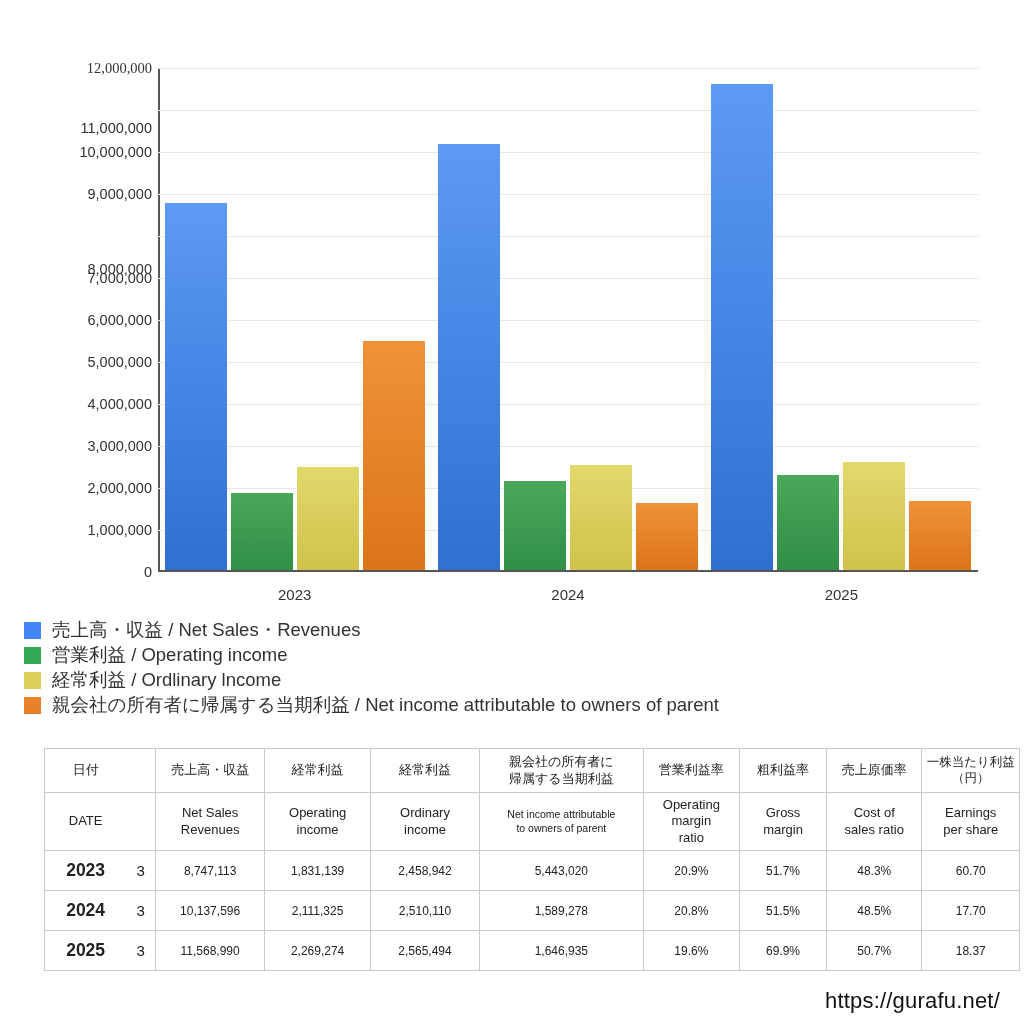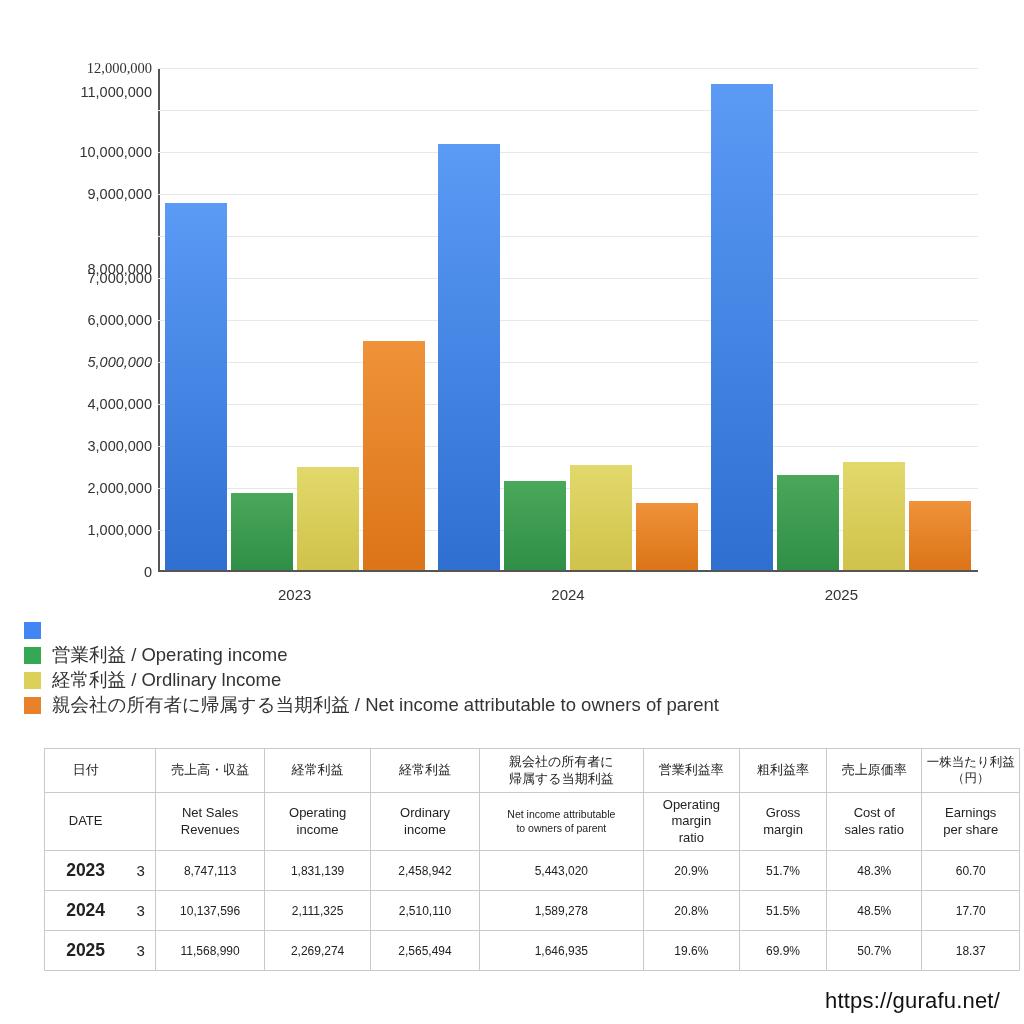--- a/index.html
+++ b/index.html
@@ -178,36 +178,37 @@
           <div class="bar" style="left: 66px; height: 95.3095px; background: linear-gradient(rgb(74, 168, 90), rgb(47, 143, 70));"></div>
           <div class="bar" style="left: 132px; height: 107.751px; background: linear-gradient(rgb(226, 217, 108), rgb(208, 194, 74));"></div>
           <div class="bar" style="left: 198px; height: 69.1713px; background: linear-gradient(rgb(239, 146, 57), rgb(220, 116, 24));"></div>
         </div>
       </div>
   <div class="ylabel" style="top: 532px;">0</div>
       <div class="ylabel" style="top: 490px;">1,000,000</div>
       <div class="ylabel" style="top: 448px;">2,000,000</div>
       <div class="ylabel" style="top: 406px;">3,000,000</div>
       <div class="ylabel" style="top: 364px;">4,000,000</div>
-      <div class="ylabel" style="top: 322px; font-style: italic;">5,000,000</div>
+      <div class="ylabel" style="top: 322px;">5,000,000</div>
       <div class="ylabel" style="top: 280px;">6,000,000</div>
       <div class="ylabel" style="top: 238px;">7,000,000</div>
       <div class="ylabel" style="top: 196px; margin-top: 33px;">8,000,000</div>
       <div class="ylabel" style="top: 154px;">9,000,000</div>
       <div class="ylabel" style="top: 112px;">10,000,000</div>
-      <div class="ylabel" style="top: 52px; text-align: right;">11,000,000</div>
+      <div class="ylabel" style="top: 88px; text-align: right;">11,000,000</div>
       <div class="ylabel" style="top: 28px; font-family: Liberation Serif, serif;">12,000,000</div>
       <div class="xlabel" style="left: 294.667px; top: 546px;">2023</div>
       <div class="xlabel" style="left: 568px; top: 546px;">2024</div>
       <div class="xlabel" style="left: 841.333px; top: 546px;">2025</div>
     </div>
 
   <div class="legend" id="legend">
       <div class="legend-row">
         <span class="legend-swatch" style="background: rgb(66, 133, 244);"></span>
+        <span class="legend-text">売上高・収益 / Net Sales・Revenues</span>
       </div>
       <div class="legend-row">
         <span class="legend-swatch" style="background: rgb(52, 168, 83);"></span>
         <span class="legend-text">営業利益 / Operating income</span>
       </div>
       <div class="legend-row">
         <span class="legend-swatch" style="background: rgb(220, 208, 90);"></span>
         <span class="legend-text">経常利益 / Ordlinary lncome</span>
       </div>
       <div class="legend-row">

